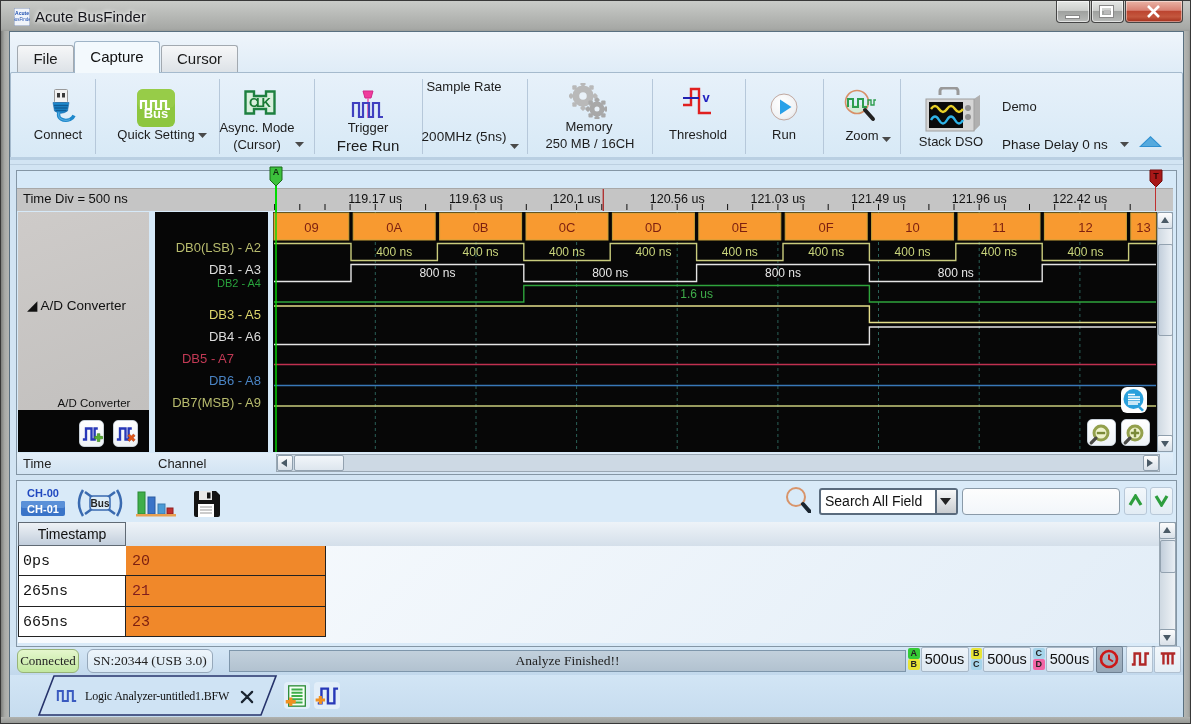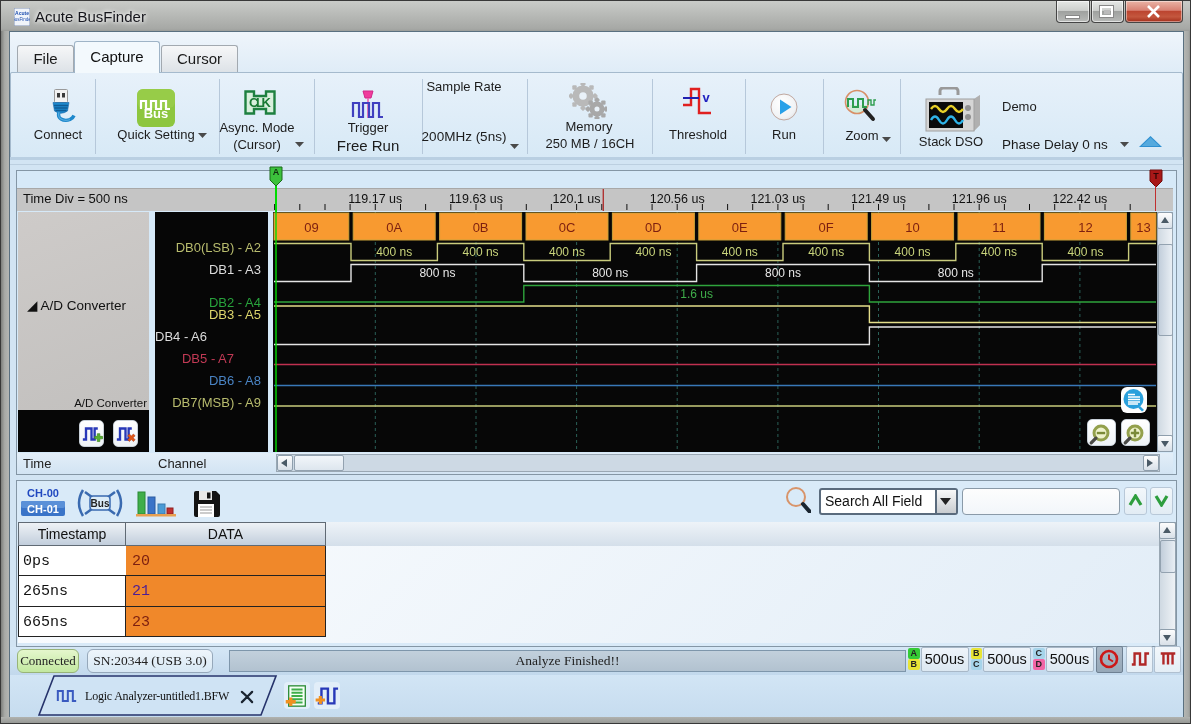--- a/index.html
+++ b/index.html
@@ -214,38 +214,38 @@
       <text x="307.6" y="11" fill="#111" font-size="12.5px" text-anchor="middle" dominant-baseline="central">120.1 us</text>
       <text x="408.2" y="11" fill="#111" font-size="12.5px" text-anchor="middle" dominant-baseline="central">120.56 us</text>
       <text x="508.9" y="11" fill="#111" font-size="12.5px" text-anchor="middle" dominant-baseline="central">121.03 us</text>
       <text x="609.5" y="11" fill="#111" font-size="12.5px" text-anchor="middle" dominant-baseline="central">121.49 us</text>
       <text x="710.2" y="11" fill="#111" font-size="12.5px" text-anchor="middle" dominant-baseline="central">121.96 us</text>
       <text x="810.9" y="11" fill="#111" font-size="12.5px" text-anchor="middle" dominant-baseline="central">122.42 us</text>
       <line x1="334.29999999999995" y1="1" x2="334.29999999999995" y2="23" stroke="#b03434" stroke-width="1.4"></line>
     </svg>
 <div class="abs" style="left:17px;top:211px;width:131px;height:198px;background:linear-gradient(160deg,#cecbc9,#c2c0be)"></div>
 <div class="abs" style="left:26px;top:296px;width:120px;height:16px;font-size:13.5px;color:#111">◢ A/D Converter</div>
-<div class="abs" style="left:40px;top:396px;width:106px;height:12px;font-size:11.5px;color:#111;text-align:right">A/D Converter</div>
+<div class="abs" style="left:40px;top:396px;width:106px;height:12px;font-size:11.5px;color:#111;text-align:center">A/D Converter</div>
 <div class="abs" style="left:17px;top:409px;width:131px;height:42px;background:#060606"></div>
 <div class="abs" style="left:78px;top:419px;width:25px;height:27px;background:linear-gradient(#ffffff,#eef2f6);border:1px solid #c8d0d8;border-radius:5px"></div>
 <svg style="position:absolute;left:79px;top:422px" width="23" height="22" viewBox="0 0 28 28">
       <path d="M3,21 h4 v-14 h7 v14 h4 v-14 h4" fill="none" stroke="#2838b8" stroke-width="3"></path>
       <path d="M18,17 h3.4 v-3.4 h3.2 v3.4 h3.4 v3.2 h-3.4 v3.4 h-3.2 v-3.4 h-3.4 z" fill="#55b030" stroke="#3a8018" stroke-width="0.8"></path>
     </svg>
 <div class="abs" style="left:112px;top:419px;width:25px;height:27px;background:linear-gradient(#ffffff,#eef2f6);border:1px solid #c8d0d8;border-radius:5px"></div>
 <svg style="position:absolute;left:113px;top:422px" width="23" height="22" viewBox="0 0 28 28">
       <path d="M3,21 h4 v-14 h7 v14 h4 v-14 h4" fill="none" stroke="#2838b8" stroke-width="3"></path>
       <path d="M19,14 l2.5,2.5 2.5,-2.5 2.3,2.3 -2.5,2.5 2.5,2.5 -2.3,2.3 -2.5,-2.5 -2.5,2.5 -2.3,-2.3 2.5,-2.5 -2.5,-2.5 z" fill="#e05818" stroke="#a03010" stroke-width="0.6"></path>
     </svg>
 <div class="abs" style="left:154px;top:211px;width:113px;height:240px;background:#060606"></div>
 <div class="abs" style="left:154px;top:239.0px;width:106px;height:15px;font-size:13px;color:#b8bc6e;text-align:right">DB0(LSB) - A2</div>
 <div class="abs" style="left:154px;top:261.2px;width:106px;height:15px;font-size:13px;color:#dcdcdc;text-align:right">DB1 - A3</div>
-<div class="abs" style="left:154px;top:294px;width:106px;height:15px;font-size:13px;color:#28a23c;text-align:right">DB2 - A4</div>
+<div class="abs" style="left:154px;top:276px;width:106px;height:15px;font-size:11px;color:#28a23c;text-align:right">DB2 - A4</div>
 <div class="abs" style="left:154px;top:305.6px;width:106px;height:15px;font-size:13px;color:#ddd66c;text-align:right">DB3 - A5</div>
-<div class="abs" style="left:154px;top:327.8px;width:106px;height:15px;font-size:13px;color:#dcdcdc;">DB4 - A6</div>
+<div class="abs" style="left:154px;top:327.8px;width:106px;height:15px;font-size:13px;color:#dcdcdc;text-align:right">DB4 - A6</div>
 <div class="abs" style="left:154px;top:350.0px;width:106px;height:15px;font-size:13px;color:#c23a55;text-align:center">DB5 - A7</div>
 <div class="abs" style="left:154px;top:372.2px;width:106px;height:15px;font-size:13px;color:#4a84c4;text-align:right">DB6 - A8</div>
 <div class="abs" style="left:154px;top:394.4px;width:106px;height:15px;font-size:13px;color:#b8bc6e;text-align:right">DB7(MSB) - A9</div>
 <svg width="884" height="240" viewBox="0 0 884 240" style="position:absolute;left:272px;top:211px">
       <rect x="0" y="0" width="884" height="240" fill="#070707"></rect>
       <line x1="102.3" y1="0" x2="102.3" y2="240" stroke="#2a6058" stroke-width="1" stroke-dasharray="3,3"></line>
       <line x1="203.0" y1="0" x2="203.0" y2="240" stroke="#2a6058" stroke-width="1" stroke-dasharray="3,3"></line>
       <line x1="303.6" y1="0" x2="303.6" y2="240" stroke="#2a6058" stroke-width="1" stroke-dasharray="3,3"></line>
       <line x1="404.2" y1="0" x2="404.2" y2="240" stroke="#2a6058" stroke-width="1" stroke-dasharray="3,3"></line>
       <line x1="504.9" y1="0" x2="504.9" y2="240" stroke="#2a6058" stroke-width="1" stroke-dasharray="3,3"></line>
@@ -382,25 +382,24 @@
 <svg class="abs" style="left:1127px;top:493px" width="15" height="13" viewBox="0 0 15 13">
       <path d="M2,11 L7.5,2 L13,11" fill="none" stroke="#2e9e3e" stroke-width="3.2"></path>
     </svg>
 <div class="abs" style="left:1149px;top:486px;width:23px;height:28px;background:linear-gradient(#f2f7fb,#e2ecf4);border:1px solid #b8c8d8;border-radius:3px"></div>
 <svg class="abs" style="left:1153px;top:493px" width="15" height="13" viewBox="0 0 15 13">
       <path d="M2,2 L7.5,11 L13,2" fill="none" stroke="#2e9e3e" stroke-width="3.2"></path>
     </svg>
 <div class="abs" style="left:17px;top:521px;width:1141px;height:24px;background:linear-gradient(#eef3f8,#d4dfea)"></div>
 <div class="abs" style="left:17px;top:545px;width:1141px;height:97px;background:linear-gradient(135deg,#fafcfe,#e2edf7)"></div>
 <div class="abs" style="left:17px;top:521px;width:108px;height:24px;background:linear-gradient(#eef2f6,#c2cedc);border:1px solid #606a74;font-size:14px;color:#111;text-align:center;line-height:22px">Timestamp</div>
-<div class="abs" style="left:125px;top:521px;width:200px;height:24px;background:linear-gradient(#eef2f6,#c2cedc);border:1px solid #606a74;border-left:none;font-size:14px;color:#111;text-align:center;line-height:22px">DATA</div>
 <div class="abs" style="left:17px;top:545.0px;width:132px;height:30.3px;background:#fff;border:1px solid #222;border-top:none;font-size:15px;color:#111;padding:5px 0 4px 4px"><span class="mono">0ps</span></div>
 <div class="abs" style="left:125px;top:545.0px;width:200px;height:30.3px;background:#f0882a;border:1px solid #222;border-top:none;border-left:none;font-size:15px;color:#7c1f10;padding:5px 0 0 6px"><span class="mono">20</span></div>
 <div class="abs" style="left:17px;top:575.3px;width:108px;height:30.3px;background:#fff;border:1px solid #222;border-top:none;font-size:15px;color:#111;padding:5px 0 0 4px"><span class="mono">265ns</span></div>
-<div class="abs" style="left:125px;top:575.3px;width:200px;height:30.3px;background:#f0882a;border:1px solid #222;border-top:none;border-left:none;font-size:15px;color:#4c1d95;padding:5px 0 0 6px"><span class="mono">21</span></div>
+<div class="abs" style="left:125px;top:575.3px;width:200px;height:30.3px;background:#f0882a;border:1px solid #222;border-top:none;border-left:none;font-size:15px;color:#7f1d1d;padding:5px 0 0 6px"><span class="mono">21</span></div>
 <div class="abs" style="left:17px;top:605.6px;width:108px;height:30.3px;background:#fff;border:1px solid #222;border-top:none;font-size:15px;color:#111;padding:5px 0 0 4px"><span class="mono">665ns</span></div>
 <div class="abs" style="left:125px;top:605.6px;width:200px;height:30.3px;background:#f0882a;border:1px solid #222;border-top:none;border-left:none;font-size:15px;color:#7c1f10;padding:5px 0 0 6px"><span class="mono">23</span></div>
 <div class="abs" style="left:1158px;top:521px;width:17px;height:124px;background:linear-gradient(90deg,#cfd9e2,#eef2f6);border:1px solid #9aa8b4"></div>
 <div class="abs" style="left:1158px;top:521px;width:17px;height:17px;background:linear-gradient(#fdfdfd,#d8e0e8);border:1px solid #8e9eac;border-radius:2px"></div>
 <svg class="abs" style="left:1162px;top:526px" width="8" height="6" viewBox="0 0 8 6">
       <path d="M4,0 L8,6 L0,6 z" fill="#4a5a66"></path>
     </svg>
 <div class="abs" style="left:1158px;top:628px;width:17px;height:17px;background:linear-gradient(#fdfdfd,#d8e0e8);border:1px solid #8e9eac;border-radius:2px"></div>
 <svg class="abs" style="left:1162px;top:634px" width="8" height="6" viewBox="0 0 8 6">
       <path d="M0,0 h8 L4,6 z" fill="#4a5a66"></path>

